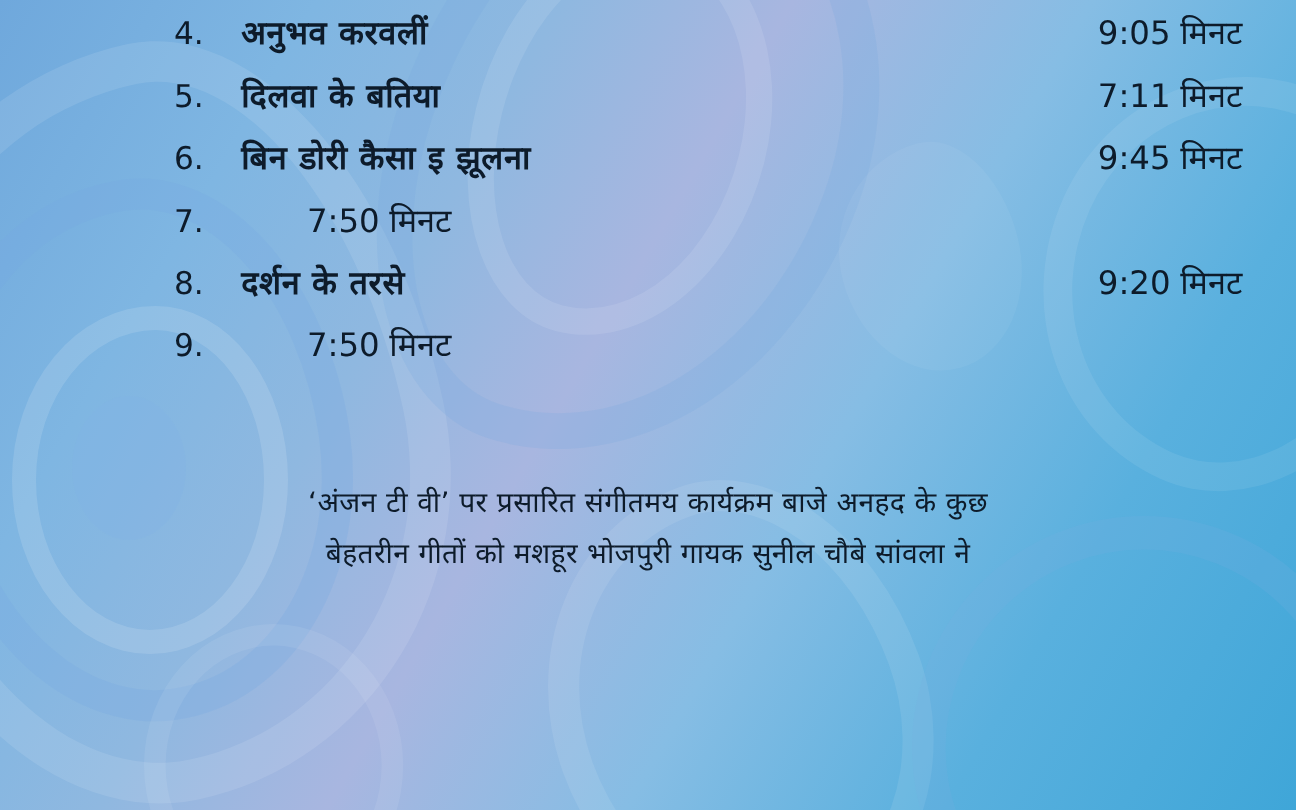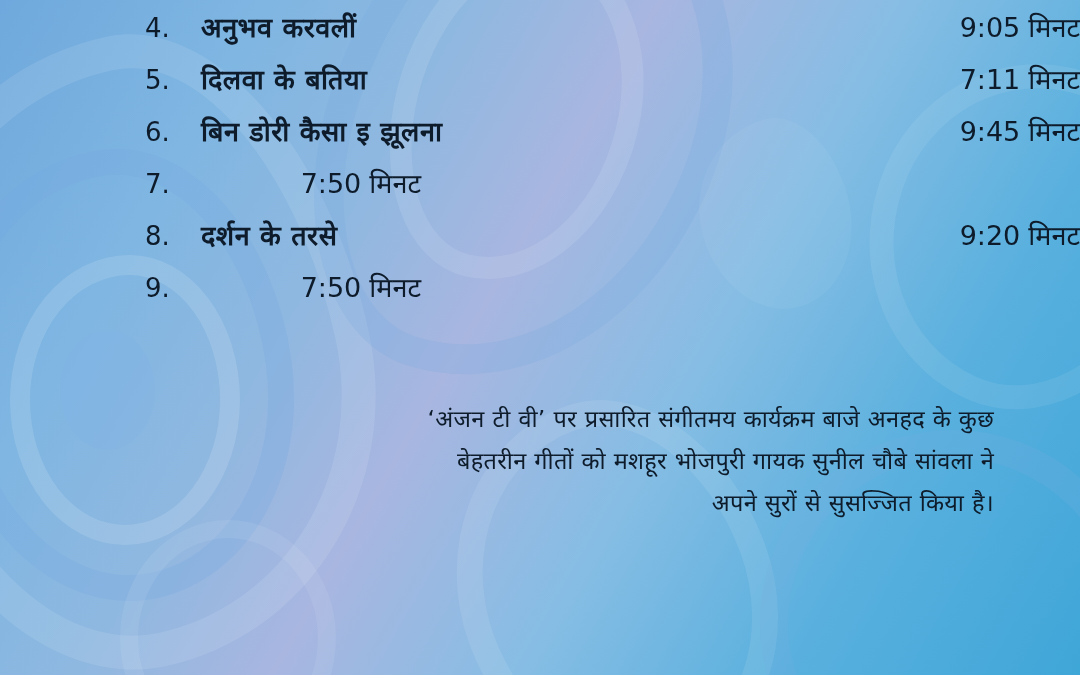--- a/index.html
+++ b/index.html
@@ -124,32 +124,32 @@
   .track-title {
     flex: 1 1 auto;
     font-size: 27px;
     color: #0d1b2a;
     font-weight: 700;
     letter-spacing: 0.5px;
   }
   .track-dur {
     flex: 0 0 210px;
     width: 210px;
-    text-align: right;
+    text-align: center;
     font-size: 27px;
     color: #0d1b2a;
     font-weight: 500;
     padding-left: 10px;
   }
   .track-dur .unit {
     padding-left: 8px;
   }
   .note {
     margin: 78px 86px 0 86px;
-    text-align: right;
+    text-align: center;
     font-size: 23.5px;
     line-height: 42px;
     color: #0d1b2a;
     font-weight: 500;
     letter-spacing: 0.3px;
   }
 </style>
 </head>
 <body>
 
@@ -204,17 +204,16 @@
         <span class="track-num">9.</span>
         <span class="track-dur"><span>7:50</span><span class="unit">मिनट</span></span>
       </li>
 
 
     </ul>
 
     <div class="note">
       <div>‘अंजन टी वी’ पर प्रसारित संगीतमय कार्यक्रम बाजे अनहद के कुछ</div>
       <div>बेहतरीन गीतों को मशहूर भोजपुरी गायक सुनील चौबे सांवला ने</div>
-      <div>अपने सुरों से सुसज्जित किया है।</div>
     </div>
 
   </div>
 </div>
 
 </body></html>

